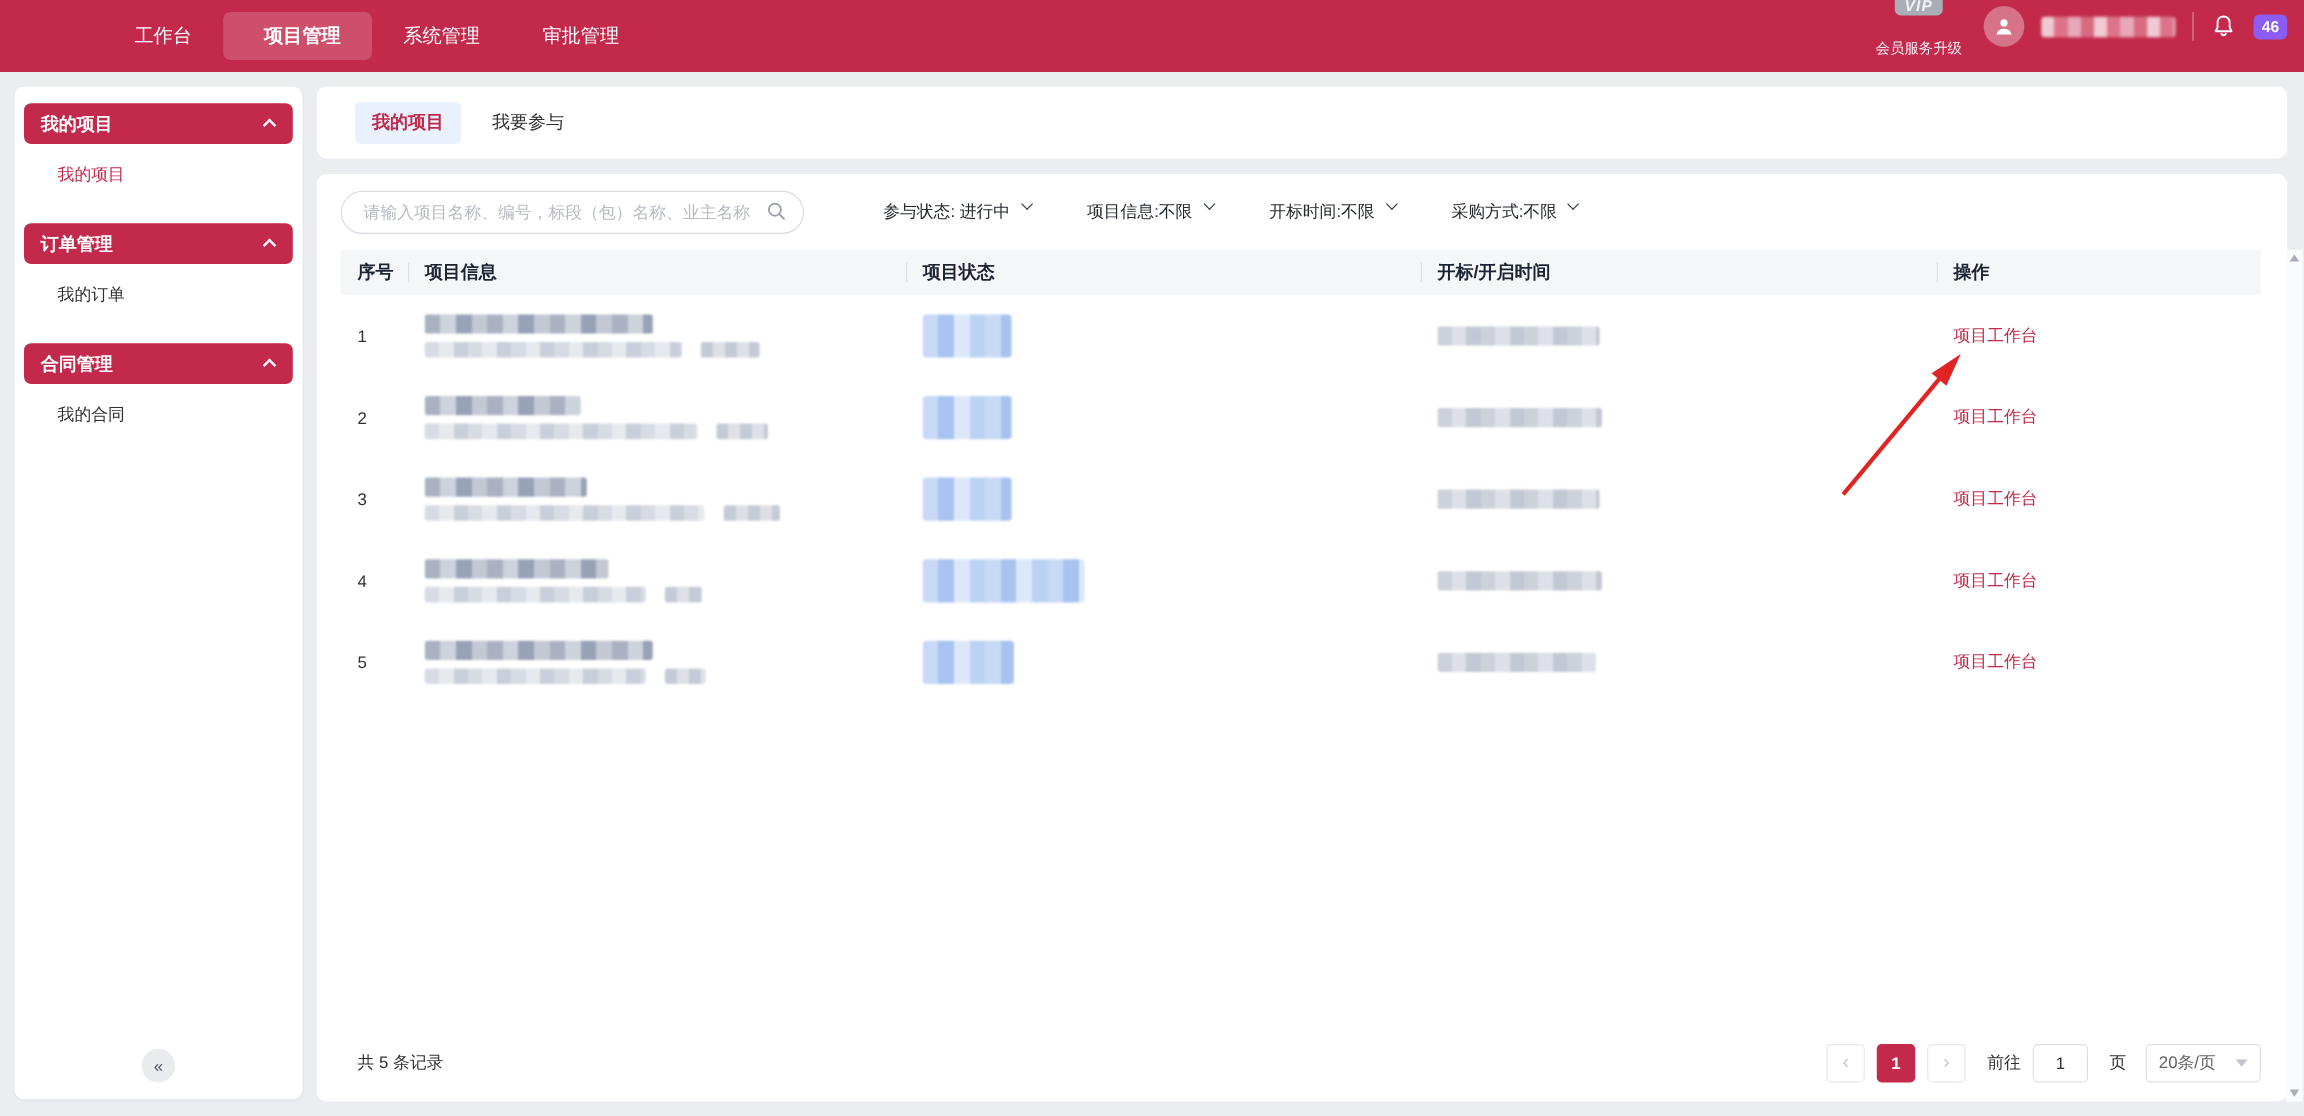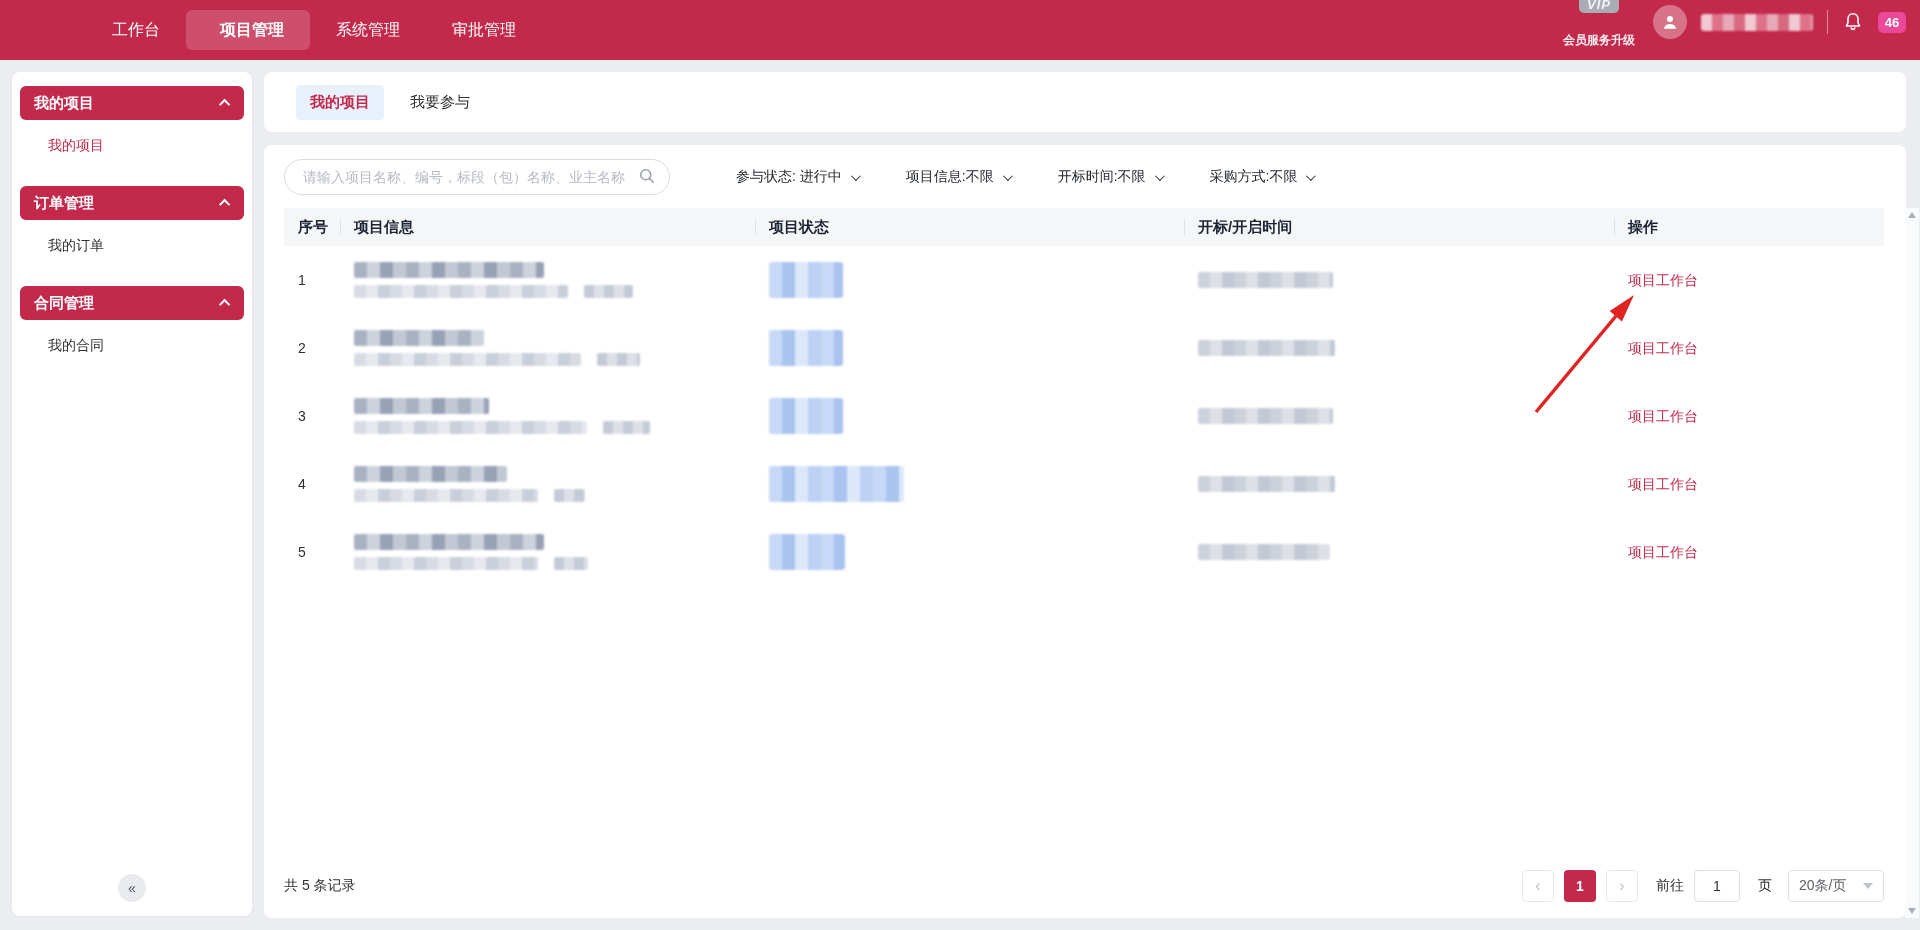--- a/index.html
+++ b/index.html
@@ -6,26 +6,26 @@
   html,body { width:1920px; height:930px; font-family:"Liberation Sans","DejaVu Sans",sans-serif; background:#ebedf0; overflow:hidden; }
 
   
   .navbar { position:absolute; left:0; top:0; width:1920px; height:60px; background:#c2294b; display:flex; align-items:center; z-index:5; }
   .nav-items { display:flex; align-items:center; margin-left:86px; height:100%; }
   .nav-item { color:#fff; font-size:16px; padding:0 26px; height:40px; display:flex; align-items:center; border-radius:6px; cursor:pointer; white-space:nowrap; }
   .nav-item.active { background:rgba(255,255,255,.18); font-weight:700;padding-left:34px; }
   .nav-right { position:absolute; right:14px; top:0; height:44px; display:flex; align-items:center; gap:14px; }
   .vip-wrap { display:flex; flex-direction:column; align-items:center; margin-right:4px; }
   .vip-badge { background:#a9adb5; color:#f2f3f5; font-style:italic; font-weight:700; font-size:13px; padding:1px 8px; border-radius:5px; letter-spacing:1px; }
-  .vip-caption { color:rgba(255,255,255,.92); font-size:12px; margin-top:19px; white-space:nowrap;font-weight:bold; }
+  .vip-caption { color:rgba(255,255,255,.92); font-size:12px; margin-top:19px; white-space:nowrap; }
   .avatar { width:34px; height:34px; border-radius:50%; background:rgba(255,255,255,.35); display:flex; align-items:center; justify-content:center; }
   .name-blur { width:112px; height:17px; border-radius:3px; filter:blur(1.2px);
     background:repeating-linear-gradient(90deg, rgba(255,255,255,.75) 0 11px, rgba(255,205,214,.45) 11px 22px, rgba(255,255,255,.6) 22px 33px, rgba(236,170,182,.5) 33px 44px); }
   .nav-divider { width:1px; height:24px; background:rgba(255,255,255,.45); }
-  .notif-count { background:#ec4899; color:#fff; font-size:13px; font-weight:700; min-width:28px; height:21px; border-radius:5px; display:flex; align-items:center; justify-content:center; padding:0 5px; }
+  .notif-count { background:#8b5cf6; color:#fff; font-size:13px; font-weight:700; min-width:28px; height:21px; border-radius:5px; display:flex; align-items:center; justify-content:center; padding:0 5px; }
 
   
   .sidebar { position:absolute; left:12px; top:72px; width:240px; height:844px; background:#fff; border-radius:8px; box-shadow:0 1px 3px rgba(0,0,0,.04); }
   .side-section { margin-top:14px; }
   .side-header { margin:0 8px; height:34px; background:#c2294b; border-radius:6px; display:flex; align-items:center; justify-content:space-between; padding:0 14px; color:#fff; font-size:15px; font-weight:700; cursor:pointer; }
   .chev-up { width:8px; height:8px; border-left:2px solid #fff; border-top:2px solid #fff; transform:rotate(45deg) translateY(2px); }
   .side-item { height:52px; display:flex; align-items:center; padding-left:36px; font-size:14px; color:#303133; cursor:pointer; }
   .side-item.active { color:#c2294b; }
   .collapse-btn { position:absolute; bottom:14px; left:50%; transform:translateX(-50%); width:28px; height:28px; border-radius:50%; background:#e9ebef; color:#4e5360; font-size:14px; display:flex; align-items:center; justify-content:center; cursor:pointer; }
 
@@ -36,21 +36,21 @@
 
   
   .content-card { position:absolute; left:264px; top:145px; width:1642px; height:773px; background:#fff; border-radius:8px; }
 
   .filter-row { position:absolute; left:20px; top:14px; right:20px; display:flex; align-items:center;gap:20px; }
   .search-wrap { position:relative; width:386px; height:36px; }
   .search-input { width:100%; height:100%; border:1px solid #d9dce3; border-radius:18px; padding:0 40px 0 18px; font-size:14px; color:#303133; outline:none; font-family:inherit; background:#fff; }
   .search-input::placeholder { color:#b6bac2; }
   .search-icon { position:absolute; right:14px; top:8px; }
   .dropdowns { display:flex; gap:48px; margin-left:46px; }
-  .dropdown { font-size:14px; color:#24292e; display:flex; align-items:center; gap:9px; cursor:pointer; white-space:nowrap; }
+  .dropdown { font-size:14px; color:#24292e; display:flex; gap:9px; cursor:pointer; white-space:nowrap; }
   .caret-down { width:7px; height:7px; border-right:1.6px solid #303a46; border-bottom:1.6px solid #303a46; transform:rotate(45deg) translateY(-2px); }
 
   
   .table-header { position:absolute; left:20px; top:63px; right:22px; height:38px; background:#f5f6f8; display:flex; align-items:center; font-size:15px; font-weight:700; color:#1c2333; }
   .th { position:relative; padding-left:14px; }
   .th.divided::before { content:''; position:absolute; left:0; top:50%; transform:translateY(-50%); width:1px; height:16px; background:#dde1e7; }
   .c-idx { width:56px; }
   .c-info { width:415px; }
   .c-status { width:429px; }
   .c-time { width:430px; }
@@ -66,21 +66,21 @@
   .b1 { height:16px; background:repeating-linear-gradient(90deg,#aab2c2 0 13px,#cdd3dd 13px 26px,#98a2b6 26px 39px,#c2c8d4 39px 52px); }
   .b2 { height:13px; background:repeating-linear-gradient(90deg,#d7dbe3 0 12px,#e6e9ee 12px 24px,#c9cfda 24px 36px); }
   .b3 { height:13px; background:repeating-linear-gradient(90deg,#c5cbd6 0 10px,#dde0e7 10px 20px); }
   .badge-blur { height:36px; border-radius:3px; filter:blur(1px);
     background:repeating-linear-gradient(90deg,#c7d9f6 0 13px,#a9c3ef 13px 26px,#dce8fa 26px 39px,#bcd1f3 39px 52px); }
   .bt { height:16px; background:repeating-linear-gradient(90deg,#ccd1da 0 12px,#dde0e7 12px 24px,#c2c8d4 24px 36px); }
   .action-link { font-size:14px; color:#c2294b; cursor:pointer; text-decoration:none; }
 
   
   .table-footer { position:absolute; left:20px; right:22px; bottom:10px; height:44px; display:flex; align-items:center; justify-content:space-between; }
-  .total-text { font-size:14px; color:#303133; }
+  .total-text { font-size:14px; color:#303133;margin-left:14px; }
   .pager { display:flex; align-items:center; gap:10px; }
   .pg-btn { width:32px; height:32px; border:1px solid #e4e7ed; border-radius:4px; background:#fff; color:#c0c4cc; font-size:16px; display:flex; align-items:center; justify-content:center; cursor:pointer; }
   .pg-active { width:32px; height:32px; border-radius:4px; background:#c2294b; color:#fff; font-size:14px; font-weight:700; display:flex; align-items:center; justify-content:center; cursor:pointer; }
   .goto-label, .goto-suffix { font-size:14px; color:#303133; margin-left:8px; }
   .goto-input { width:46px; height:32px; border:1px solid #dcdfe6; border-radius:4px; text-align:center; font-size:14px; color:#303133; outline:none; font-family:inherit; }
   .size-select { width:96px; height:32px; border:1px solid #dcdfe6; border-radius:4px; display:flex; align-items:center; justify-content:space-between; padding:0 10px; font-size:14px; color:#606266; cursor:pointer; margin-left:6px; }
   .sel-caret { width:0; height:0; border-left:5px solid transparent; border-right:5px solid transparent; border-top:6px solid #c0c4cc; }
 
   
   .scroll-strip { position:absolute; right:1px; top:208px; width:14px; height:710px; background:#fafbfc; display:flex; flex-direction:column; justify-content:space-between; align-items:center; padding:4px 0; }

